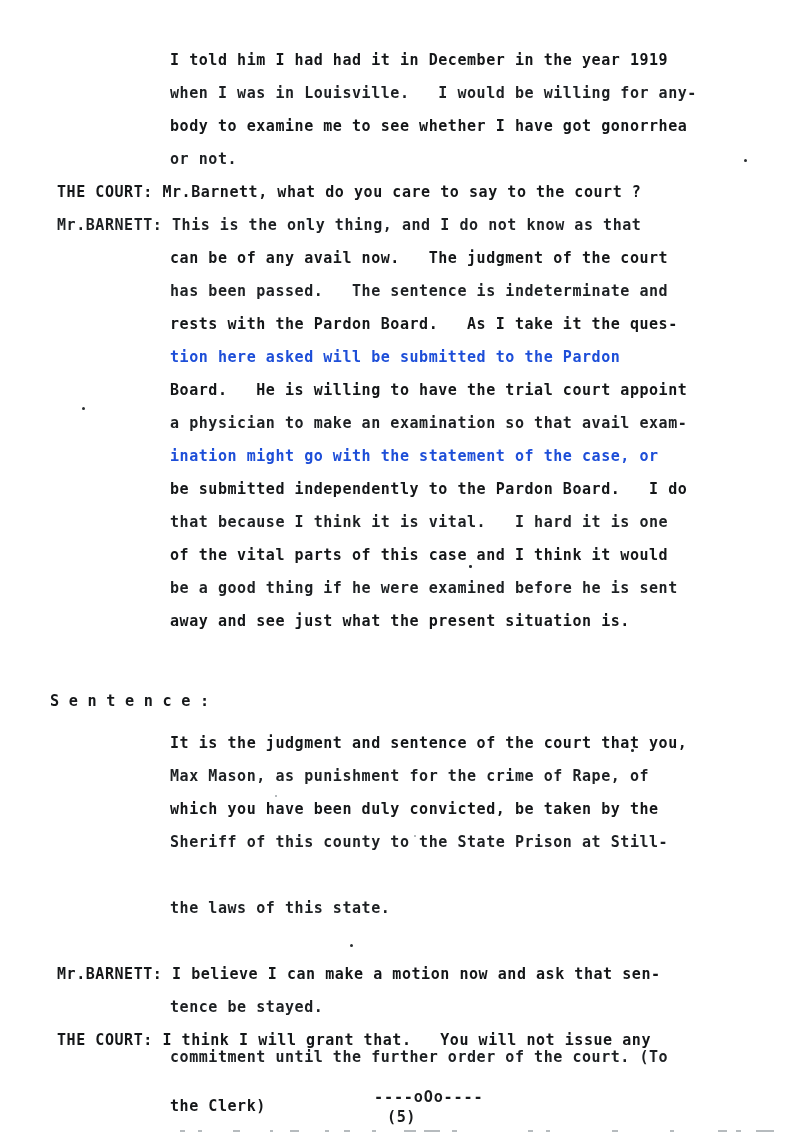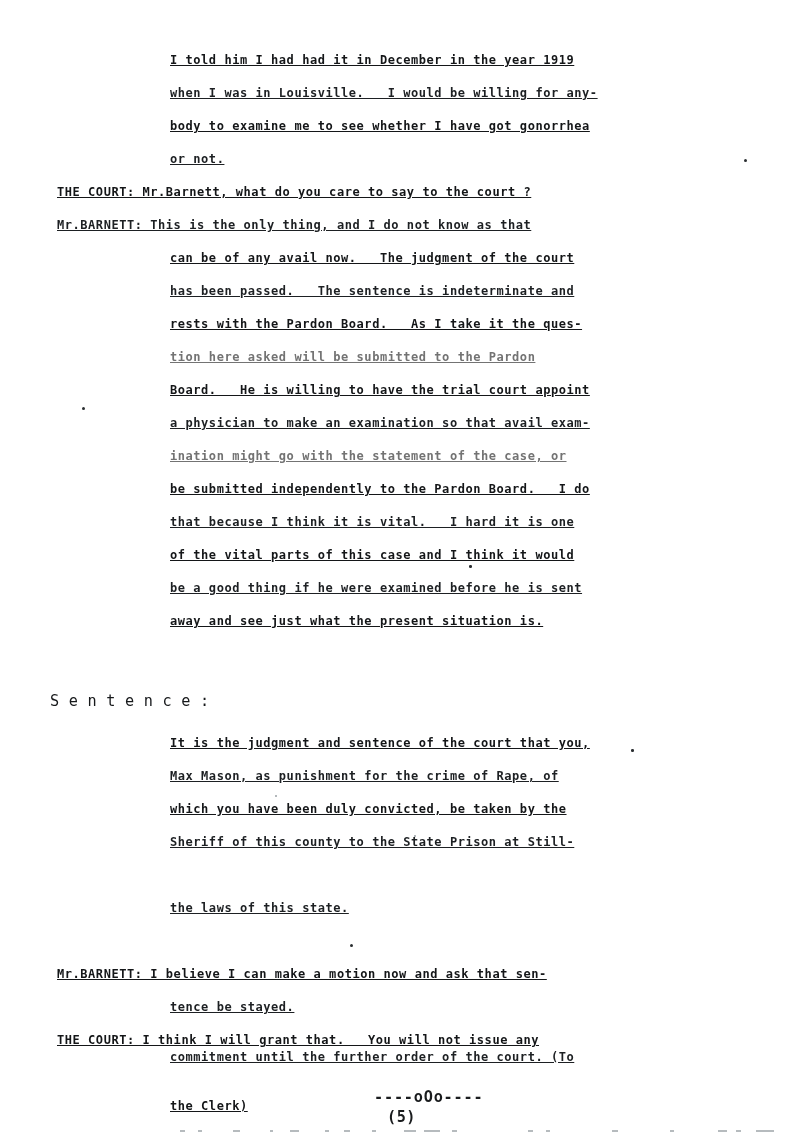--- a/index.html
+++ b/index.html
@@ -15,47 +15,46 @@
     width: 800px;
     height: 1139px;
     background: #ffffff;
     overflow: hidden;
   }
   
   .tw {
     position: absolute;
     white-space: pre;
     font-family: "DejaVu Sans Mono", "Liberation Mono", monospace;
-    font-size: 12px;
+    font-size: 15px;
     line-height: 33px;
     letter-spacing: 0.55px;
     color: #16181a;
     font-weight: 700;
-    text-decoration: underline;
     -webkit-font-smoothing: none;
   }
   
   .tw.ink-a { color: #141618; }
   .tw.ink-b { color: #1d2023; }
-  .tw.ink-c { color: #737373; }
+  .tw.ink-c { color: #1d4ed8; }
 
   .speaker {
     left: 57px;
   }
   .indent {
     left: 170px;
   }
 
   .heading-sentence {
     position: absolute;
     left: 50px;
     white-space: pre;
     font-family: "DejaVu Sans Mono", "Liberation Mono", monospace;
     font-size: 15.2px;
-    font-weight: 400;
+    font-weight: 700;
     letter-spacing: 9.6px;
     color: #16181a;
   }
 
   .sep {
     position: absolute;
     left: 374px;
     white-space: pre;
     font-family: "DejaVu Sans Mono", "Liberation Mono", monospace;
     font-size: 15.2px;

